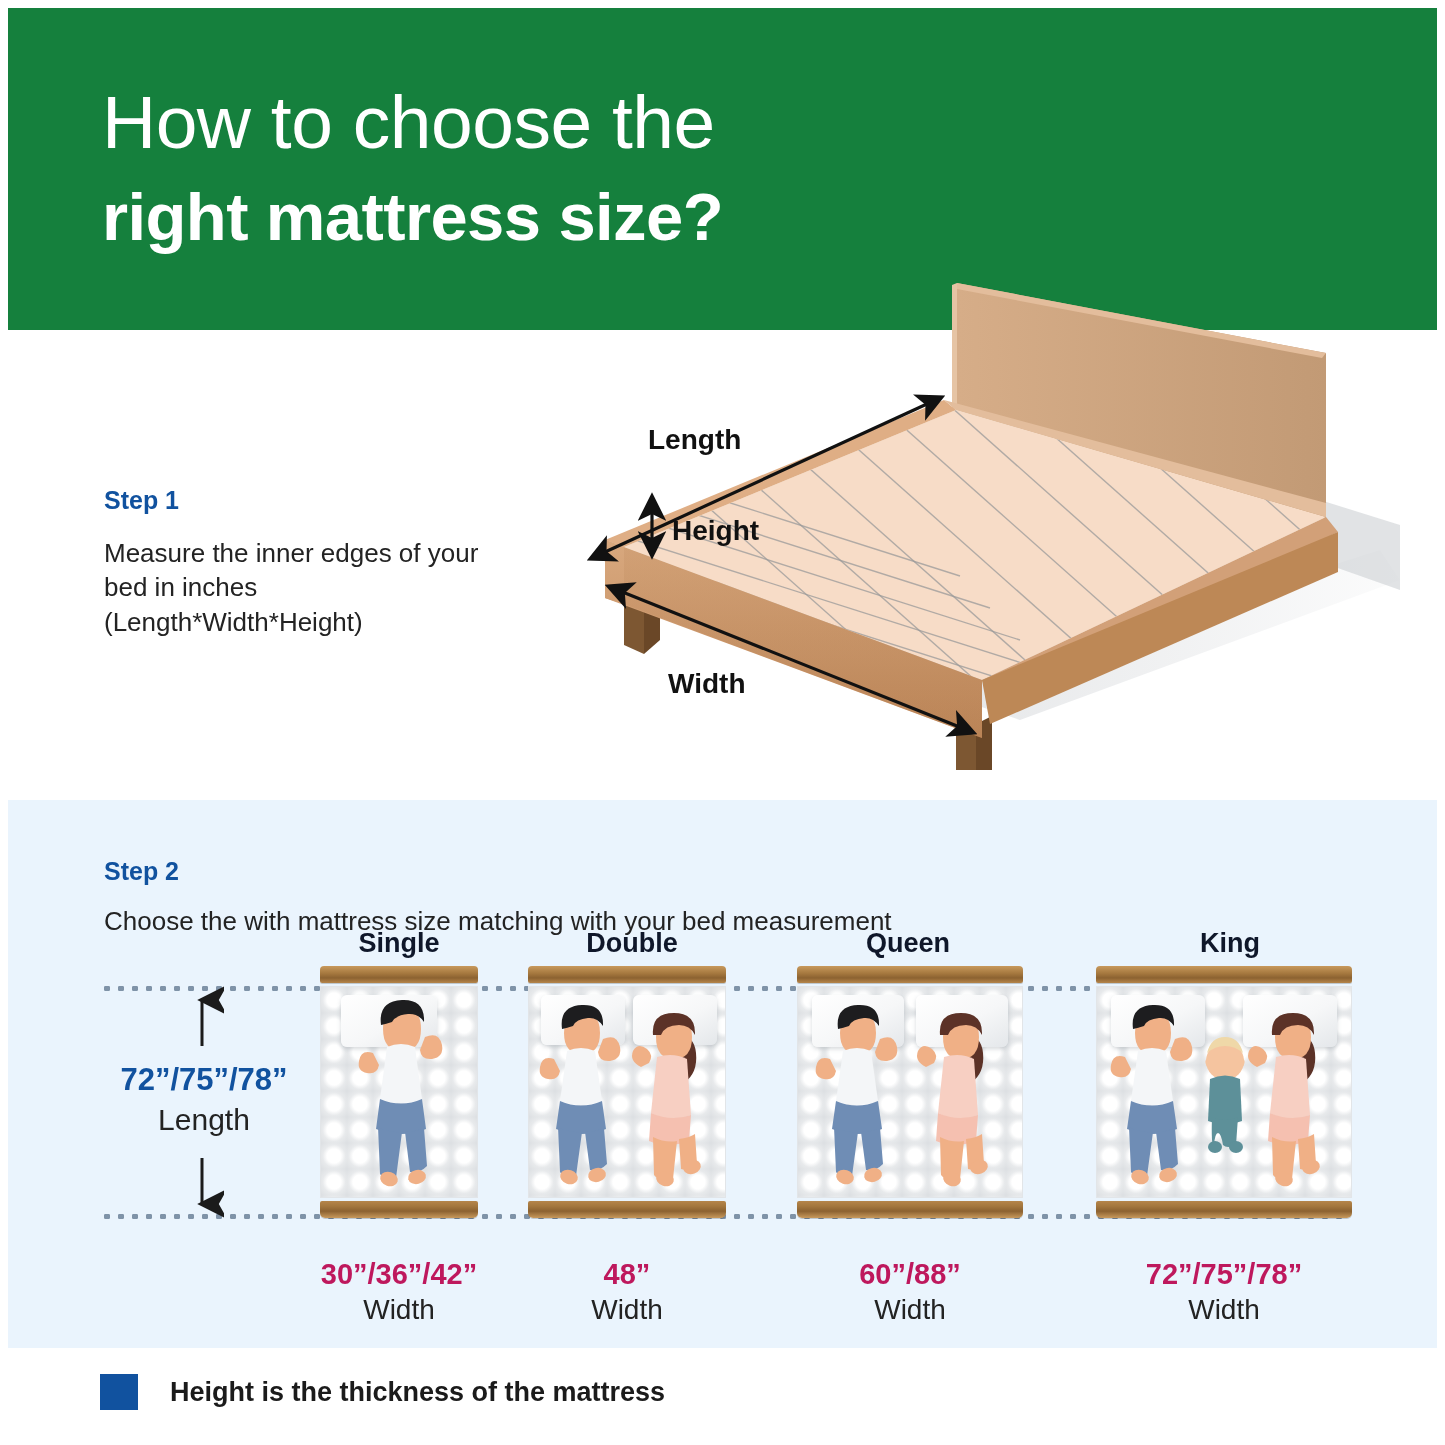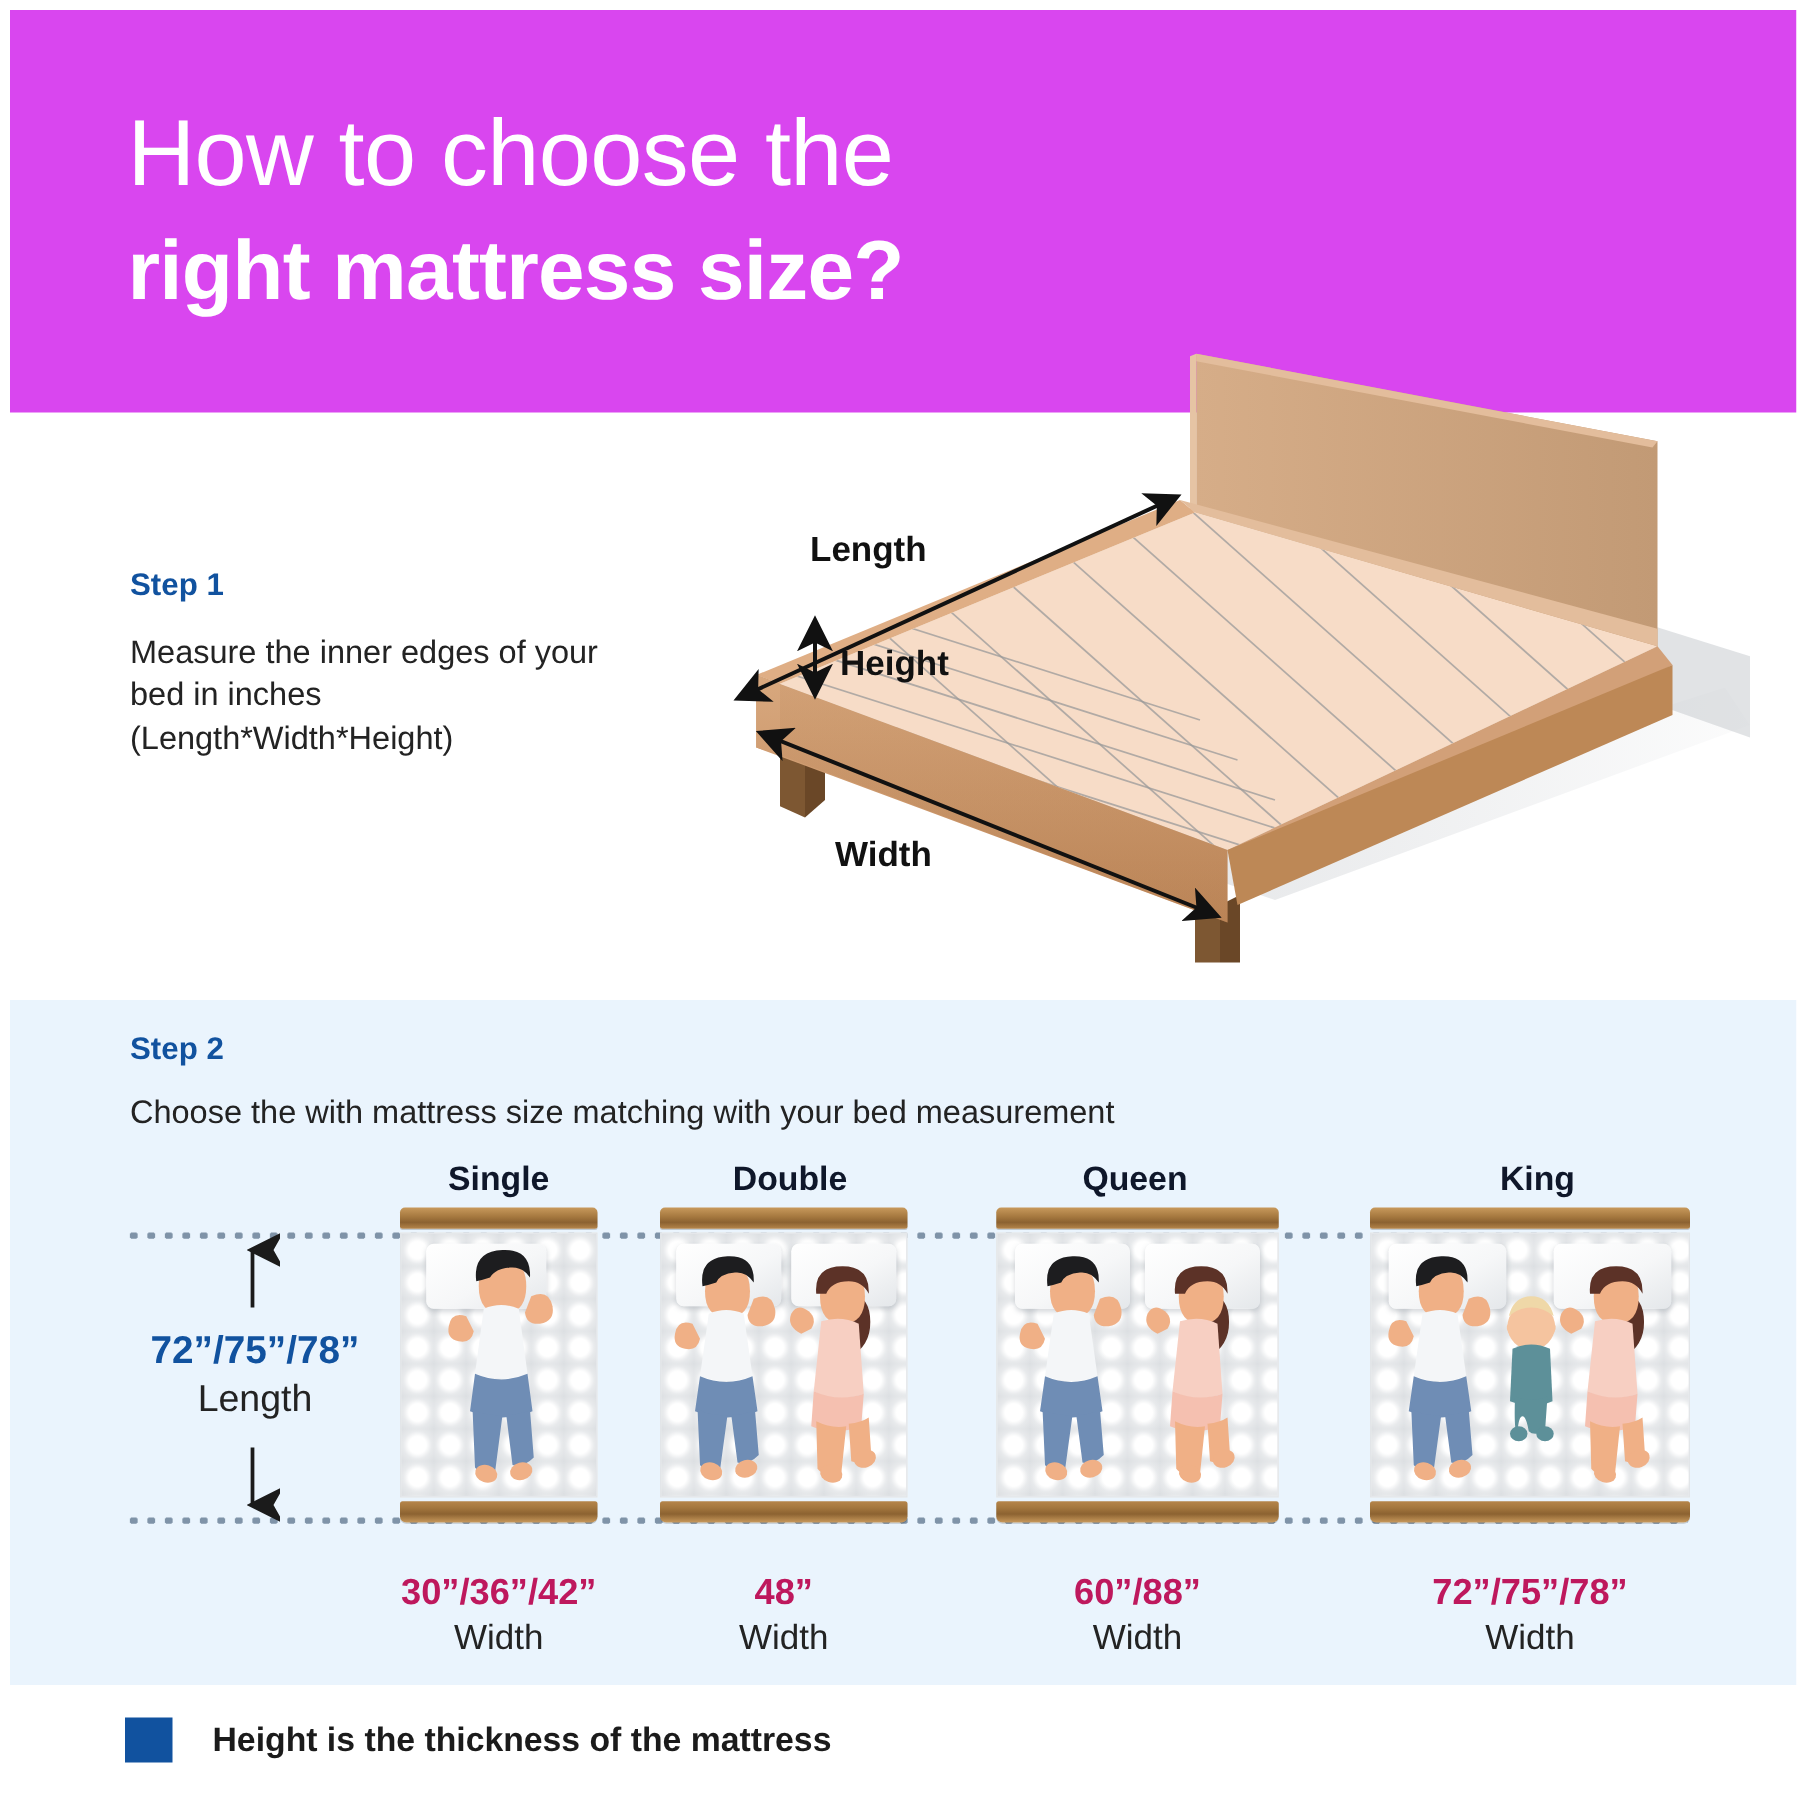--- a/index.html
+++ b/index.html
@@ -8,39 +8,39 @@
     font-family:"Liberation Sans", sans-serif;
     background:#ffffff;
     position:relative;
     overflow:hidden;
   }
   .stage { position:absolute; left:0; top:0; width:1445px; height:1445px; }
 
   
   .header {
     position:absolute; left:8px; top:8px; width:1429px; height:322px;
-    background:#d946ef;
+    background:#15803d;
   }
   .title-line1 {
     position:absolute; left:94px; top:77px;
     font-size:75px; font-weight:300; color:#ffffff;
     letter-spacing:-0.5px; line-height:1;
     white-space:nowrap;
   }
   .title-line2 {
     position:absolute; left:94px; top:175px;
     font-size:67px; font-weight:700; color:#ffffff;
     letter-spacing:-0.6px; line-height:1;
     white-space:nowrap;
   }
 
   
   .step1-wrap { position:absolute; left:104px; top:455px; width:400px; }
   .step-label {
-    font-size:25px; font-weight:700; color:#11529f; line-height:1.1;
+    font-size:25px; font-weight:700; color:#11529f; line-height:1.1;margin-top:32px;
   }
   .step1-body {
     margin-top:21px;
     font-size:26px; font-weight:400; color:#232323; line-height:1.33;
   }
 
   
   .bed-svg { position:absolute; left:520px; top:250px; }
 
   

